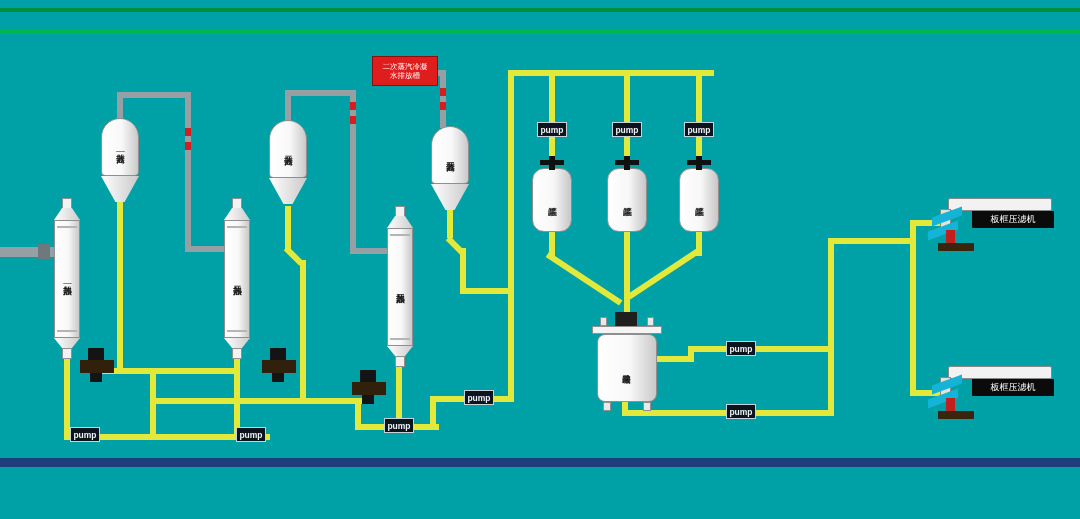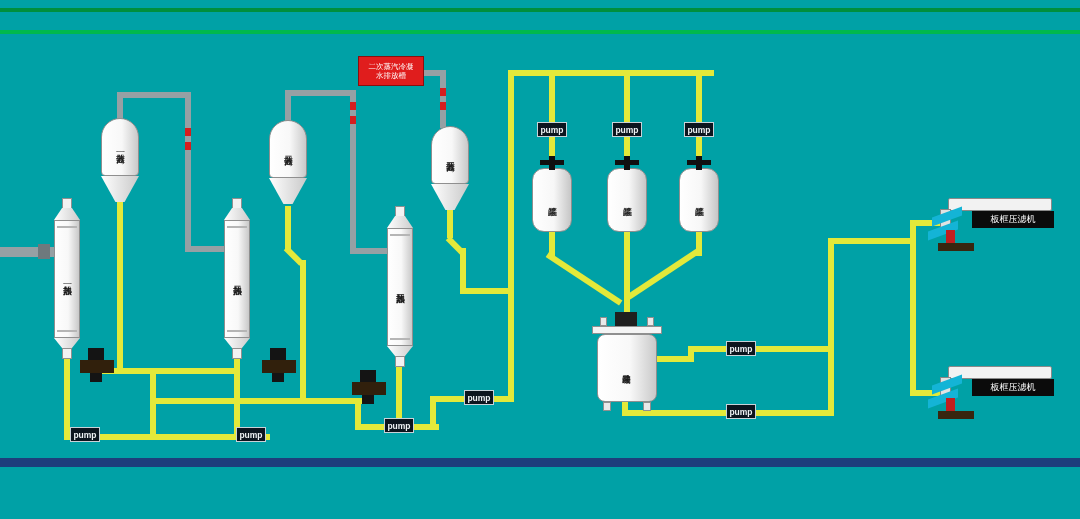--- a/index.html
+++ b/index.html
@@ -251,18 +251,18 @@
   <div class="badge" style="left:464px;top:390px">
       <span>pump</span>
     </div>
   <div class="badge" style="left:726px;top:341px">
       <span>pump</span>
     </div>
   <div class="badge" style="left:726px;top:404px">
       <span>pump</span>
     </div>
 
-  <div class="tag" style="left:358px;top:56px">
+  <div class="tag" style="left:372px;top:56px">
     <span>二次蒸汽冷凝</span>
     <span>水排放槽</span>
   </div>
 
 </div>
 
 </body></html>

